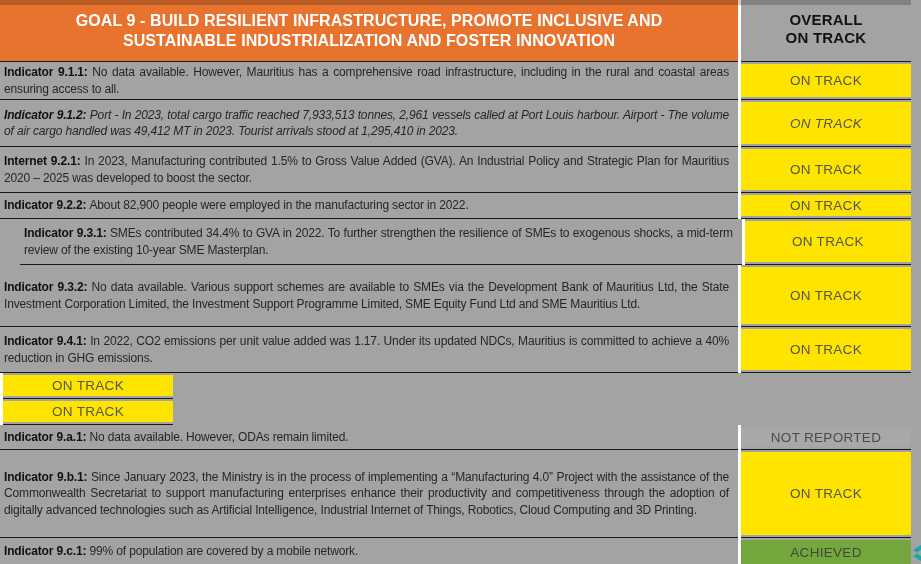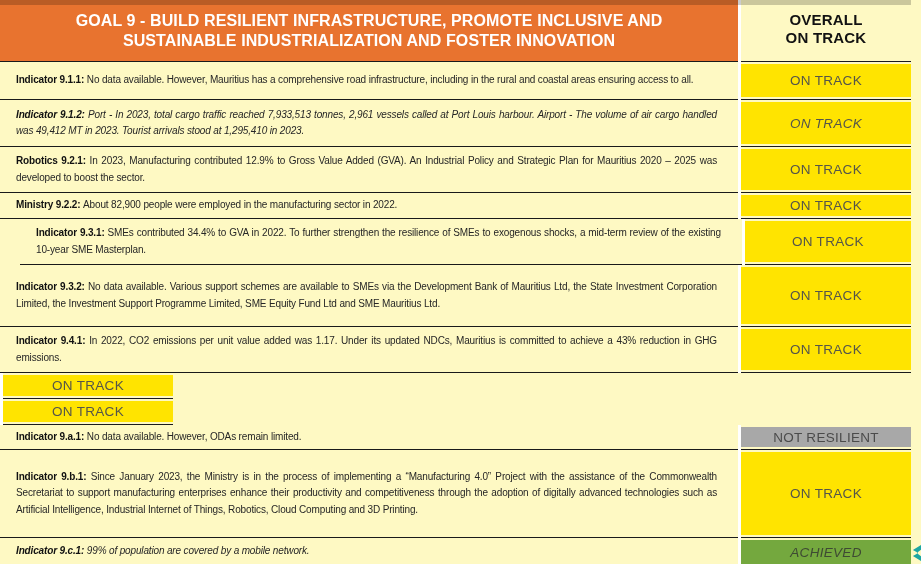--- a/index.html
+++ b/index.html
@@ -1,53 +1,53 @@
 <!DOCTYPE html>
 <html style="--header-bg: #E8732F; --header-text: #FFFFFF; --border: #1A1A1A; --body-text: #262626; --accent: #1CA6A2;"><head>
 <meta charset="utf-8">
 <style>
   html,body{margin:0;padding:0;background:#ffffff;}
   .page{
     position:relative;
     width:921px;height:564px;
-    background:#fef9c3;
+    background:#a3a3a3;
     overflow:hidden;
     font-family:"Liberation Sans", sans-serif;
     color:var(--body-text,#262626);
   }
   .tbl{position:absolute;top:0;left:0;width:911px;}
   .row{display:flex;width:911px;box-sizing:border-box;}
   .cell-text{
     width:738px;box-sizing:border-box;
     border-bottom:1px solid var(--border,#1a1a1a);
     padding:1px 9px 1px 4px;
     display:flex;align-items:center;
     overflow:hidden;
   }
   .cell-text p{
-    margin:12px;width:100%;
-    font-size:10px;line-height:16.5px;
+    margin:0;width:100%;
+    font-size:12px;line-height:16.5px;
     letter-spacing:-0.15px;
     text-align:justify;
     color:var(--body-text,#262626);
   }
   .cell-text p b{color:#111111;}
   .col-gap{width:3px;background:#ffffff;}
   .cell-status{
     width:170px;box-sizing:border-box;
     border-bottom:1px solid var(--border,#1a1a1a);
     display:flex;flex-direction:column;
     overflow:hidden;
   }
   .status-badge{
     flex:1;margin:2px 0;
     display:flex;align-items:center;justify-content:center;
     font-size:13.5px;letter-spacing:0.3px;
   }
-  .row.last .cell-text,.row.last .cell-status{border-bottom:none;font-style:italic;}
+  .row.last .cell-text,.row.last .cell-status{border-bottom:none;}
   .row.last .status-badge{margin-bottom:0;}
 
   
   .header-row{height:62px;}
   .header-title-cell{
     width:738px;box-sizing:border-box;
     background:var(--header-bg,#E8732F);
     border-bottom:1px solid var(--border,#1a1a1a);
     display:flex;align-items:center;justify-content:center;
   }
@@ -114,33 +114,33 @@
     <div class="col-gap"></div>
     <div class="cell-status">
       <div class="status-badge" style="background: rgb(255, 228, 0);">
         <span class="status-label" style="color: rgb(85, 85, 74);">ON TRACK</span>
       </div>
     </div>
   </div>
 
   <div class="row" style="height: 46px;">
     <div class="cell-text">
-      <p><b class="lbl">Robotics 9.2.1: </b><span class="txt">In 2023, Manufacturing contributed 12.9% to Gross Value Added (GVA). An Industrial Policy and Strategic Plan for Mauritius 2020 – 2025 was developed to boost the sector.</span></p>
+      <p><b class="lbl">Internet 9.2.1: </b><span class="txt">In 2023, Manufacturing contributed 1.5% to Gross Value Added (GVA). An Industrial Policy and Strategic Plan for Mauritius 2020 – 2025 was developed to boost the sector.</span></p>
     </div>
     <div class="col-gap"></div>
     <div class="cell-status">
       <div class="status-badge" style="background: rgb(255, 228, 0);">
         <span class="status-label" style="color: rgb(85, 85, 74);">ON TRACK</span>
       </div>
     </div>
   </div>
 
   <div class="row" style="height: 26px;">
     <div class="cell-text">
-      <p><b class="lbl">Ministry 9.2.2: </b><span class="txt">About 82,900 people were employed in the manufacturing sector in 2022.</span></p>
+      <p><b class="lbl">Indicator 9.2.2: </b><span class="txt">About 82,900 people were employed in the manufacturing sector in 2022.</span></p>
     </div>
     <div class="col-gap"></div>
     <div class="cell-status">
       <div class="status-badge" style="background: rgb(255, 228, 0);">
         <span class="status-label" style="color: rgb(85, 85, 74);">ON TRACK</span>
       </div>
     </div>
   </div>
 
   <div class="row" style="height: 46px; padding-left: 20px;">
@@ -162,21 +162,21 @@
     <div class="col-gap"></div>
     <div class="cell-status">
       <div class="status-badge" style="background: rgb(255, 228, 0);">
         <span class="status-label" style="color: rgb(85, 85, 74);">ON TRACK</span>
       </div>
     </div>
   </div>
 
   <div class="row" style="height: 46px;">
     <div class="cell-text">
-      <p><b class="lbl">Indicator 9.4.1: </b><span class="txt">In 2022, CO2 emissions per unit value added was 1.17. Under its updated NDCs, Mauritius is committed to achieve a 43% reduction in GHG emissions.</span></p>
+      <p><b class="lbl">Indicator 9.4.1: </b><span class="txt">In 2022, CO2 emissions per unit value added was 1.17. Under its updated NDCs, Mauritius is committed to achieve a 40% reduction in GHG emissions.</span></p>
     </div>
     <div class="col-gap"></div>
     <div class="cell-status">
       <div class="status-badge" style="background: rgb(255, 228, 0);">
         <span class="status-label" style="color: rgb(85, 85, 74);">ON TRACK</span>
       </div>
     </div>
   </div>
 
   <div class="row" style="height: 26px;">
@@ -197,21 +197,21 @@
     </div>
   </div>
 
   <div class="row" style="height: 25px;">
     <div class="cell-text">
       <p><b class="lbl">Indicator 9.a.1: </b><span class="txt">No data available. However, ODAs remain limited.</span></p>
     </div>
     <div class="col-gap"></div>
     <div class="cell-status">
       <div class="status-badge" style="background: rgb(168, 168, 168);">
-        <span class="status-label" style="color: rgb(75, 75, 75);">NOT RESILIENT</span>
+        <span class="status-label" style="color: rgb(75, 75, 75);">NOT REPORTED</span>
       </div>
     </div>
   </div>
 
   <div class="row" style="height: 88px;">
     <div class="cell-text">
       <p><b class="lbl">Indicator 9.b.1: </b><span class="txt">Since January 2023, the Ministry is in the process of implementing a “Manufacturing 4.0” Project with the assistance of the Commonwealth Secretariat to support manufacturing enterprises enhance their productivity and competitiveness through the adoption of digitally advanced technologies such as Artificial Intelligence, Industrial Internet of Things, Robotics, Cloud Computing and 3D Printing.</span></p>
     </div>
     <div class="col-gap"></div>
     <div class="cell-status">

